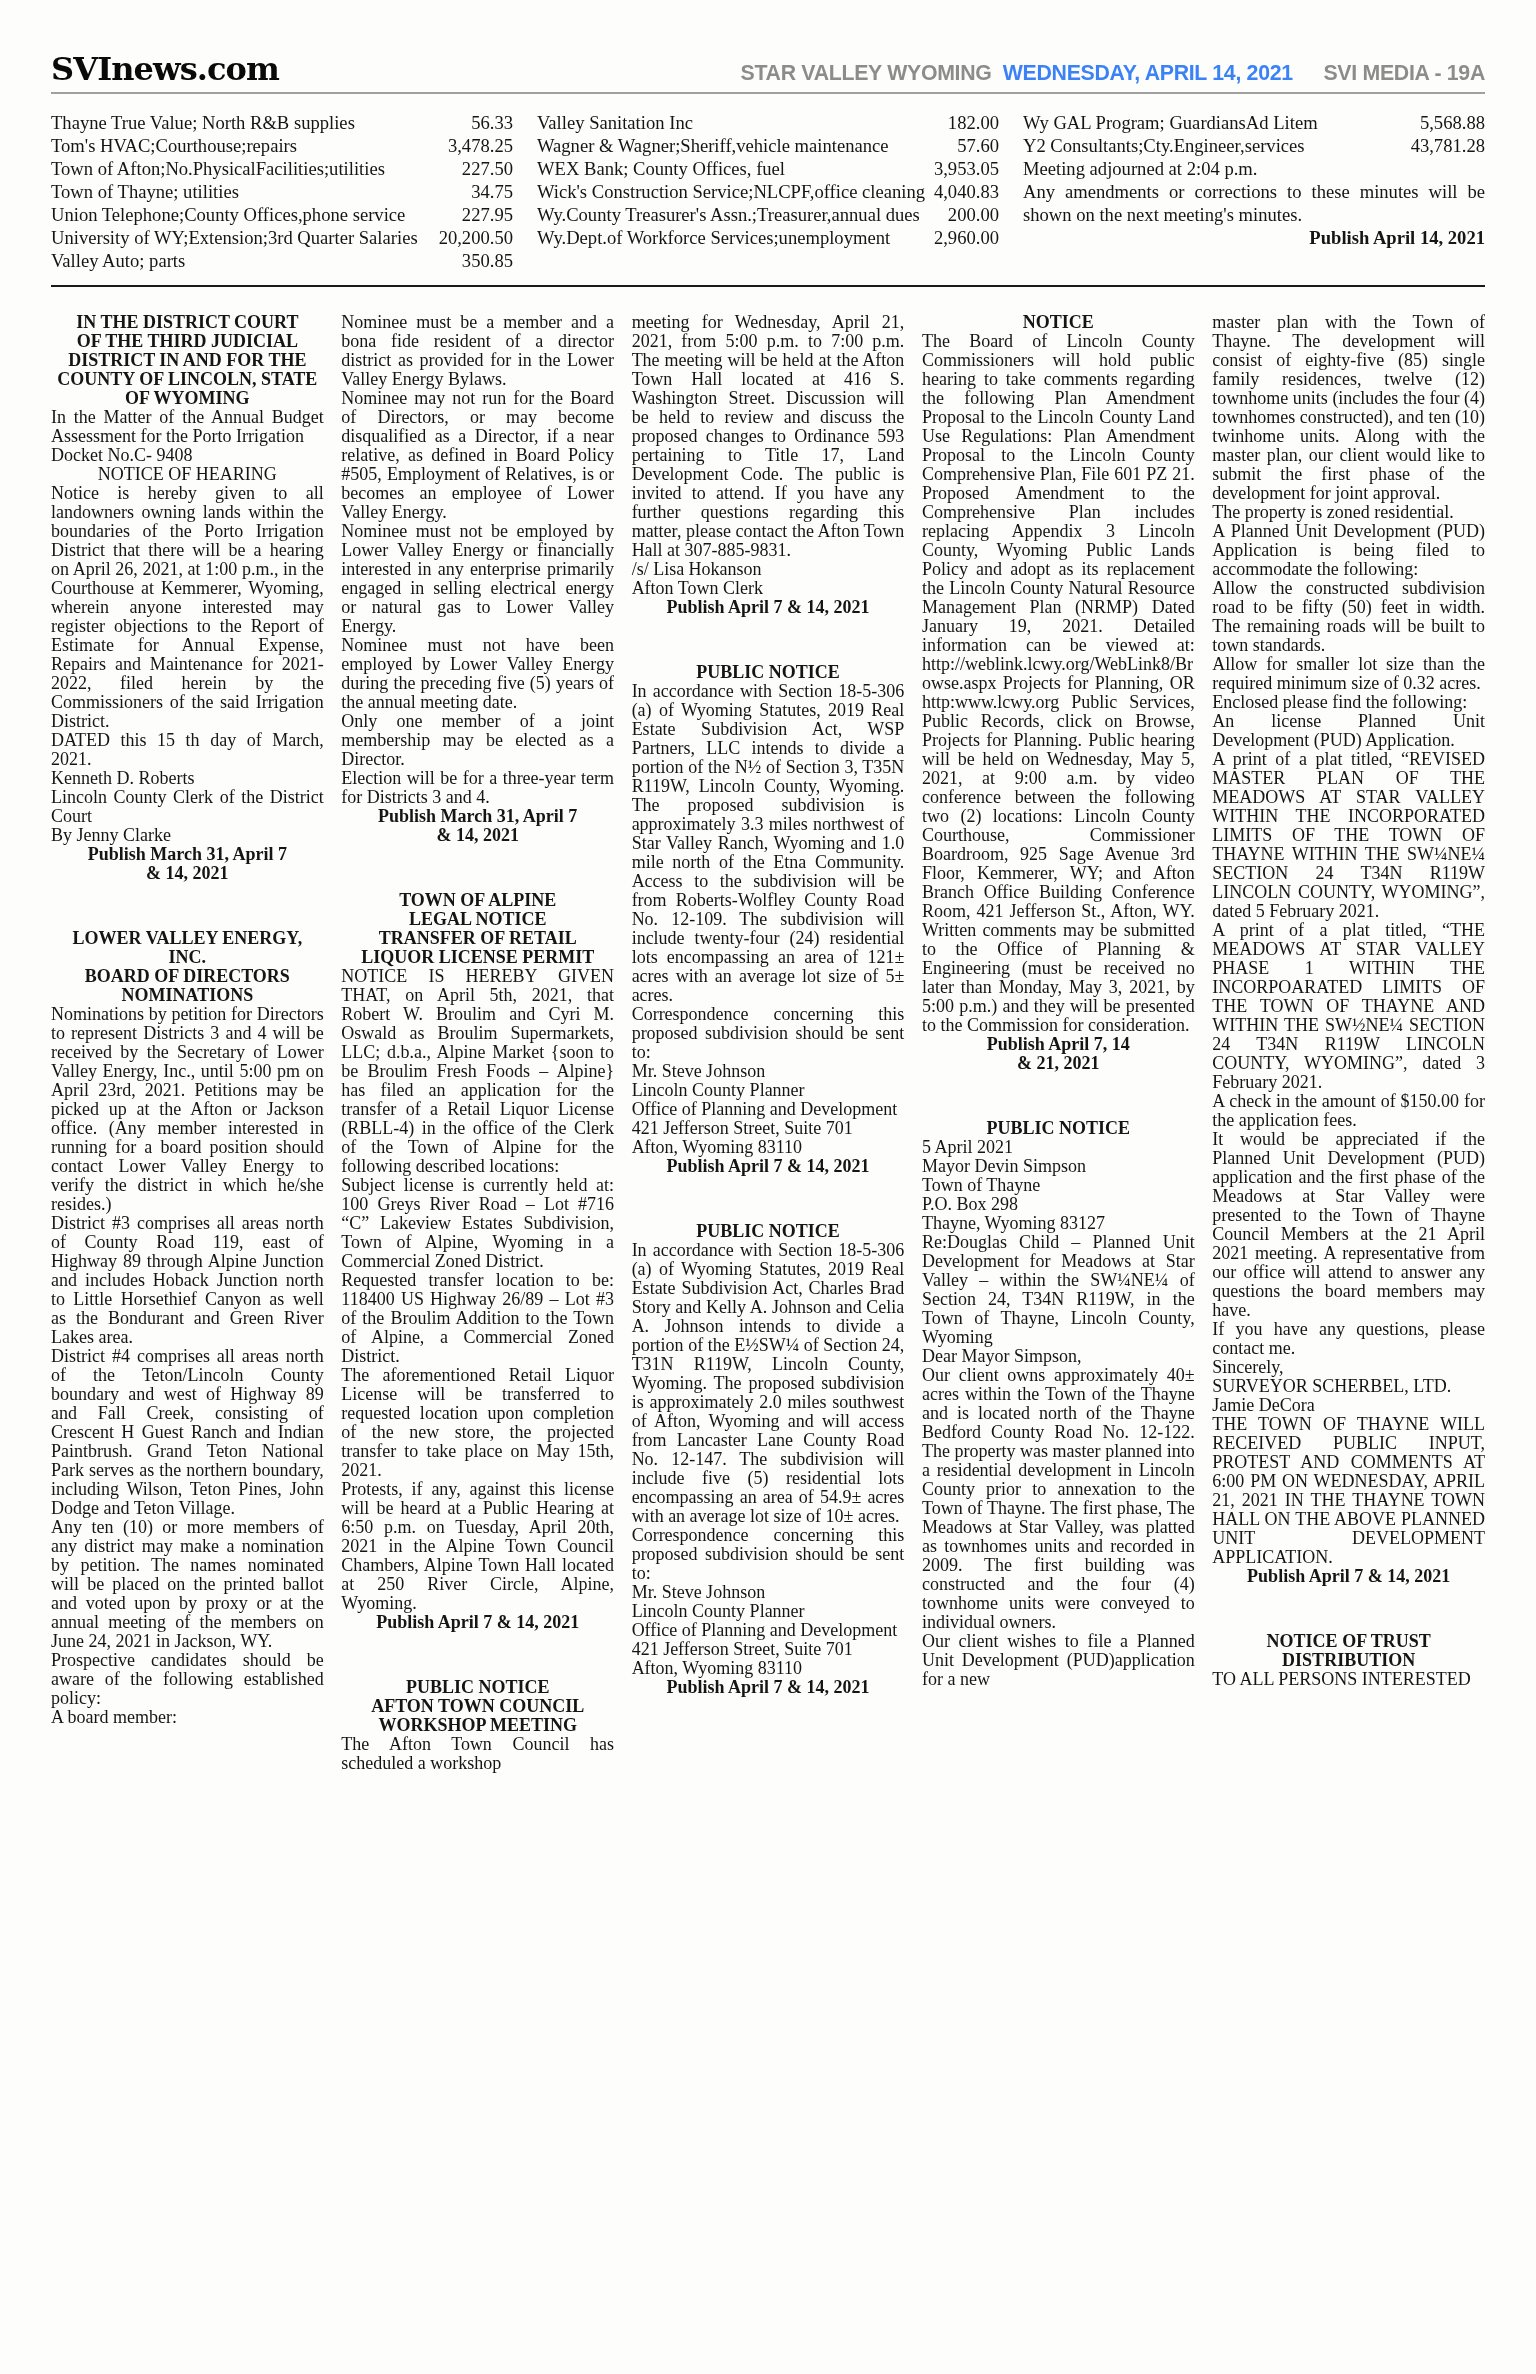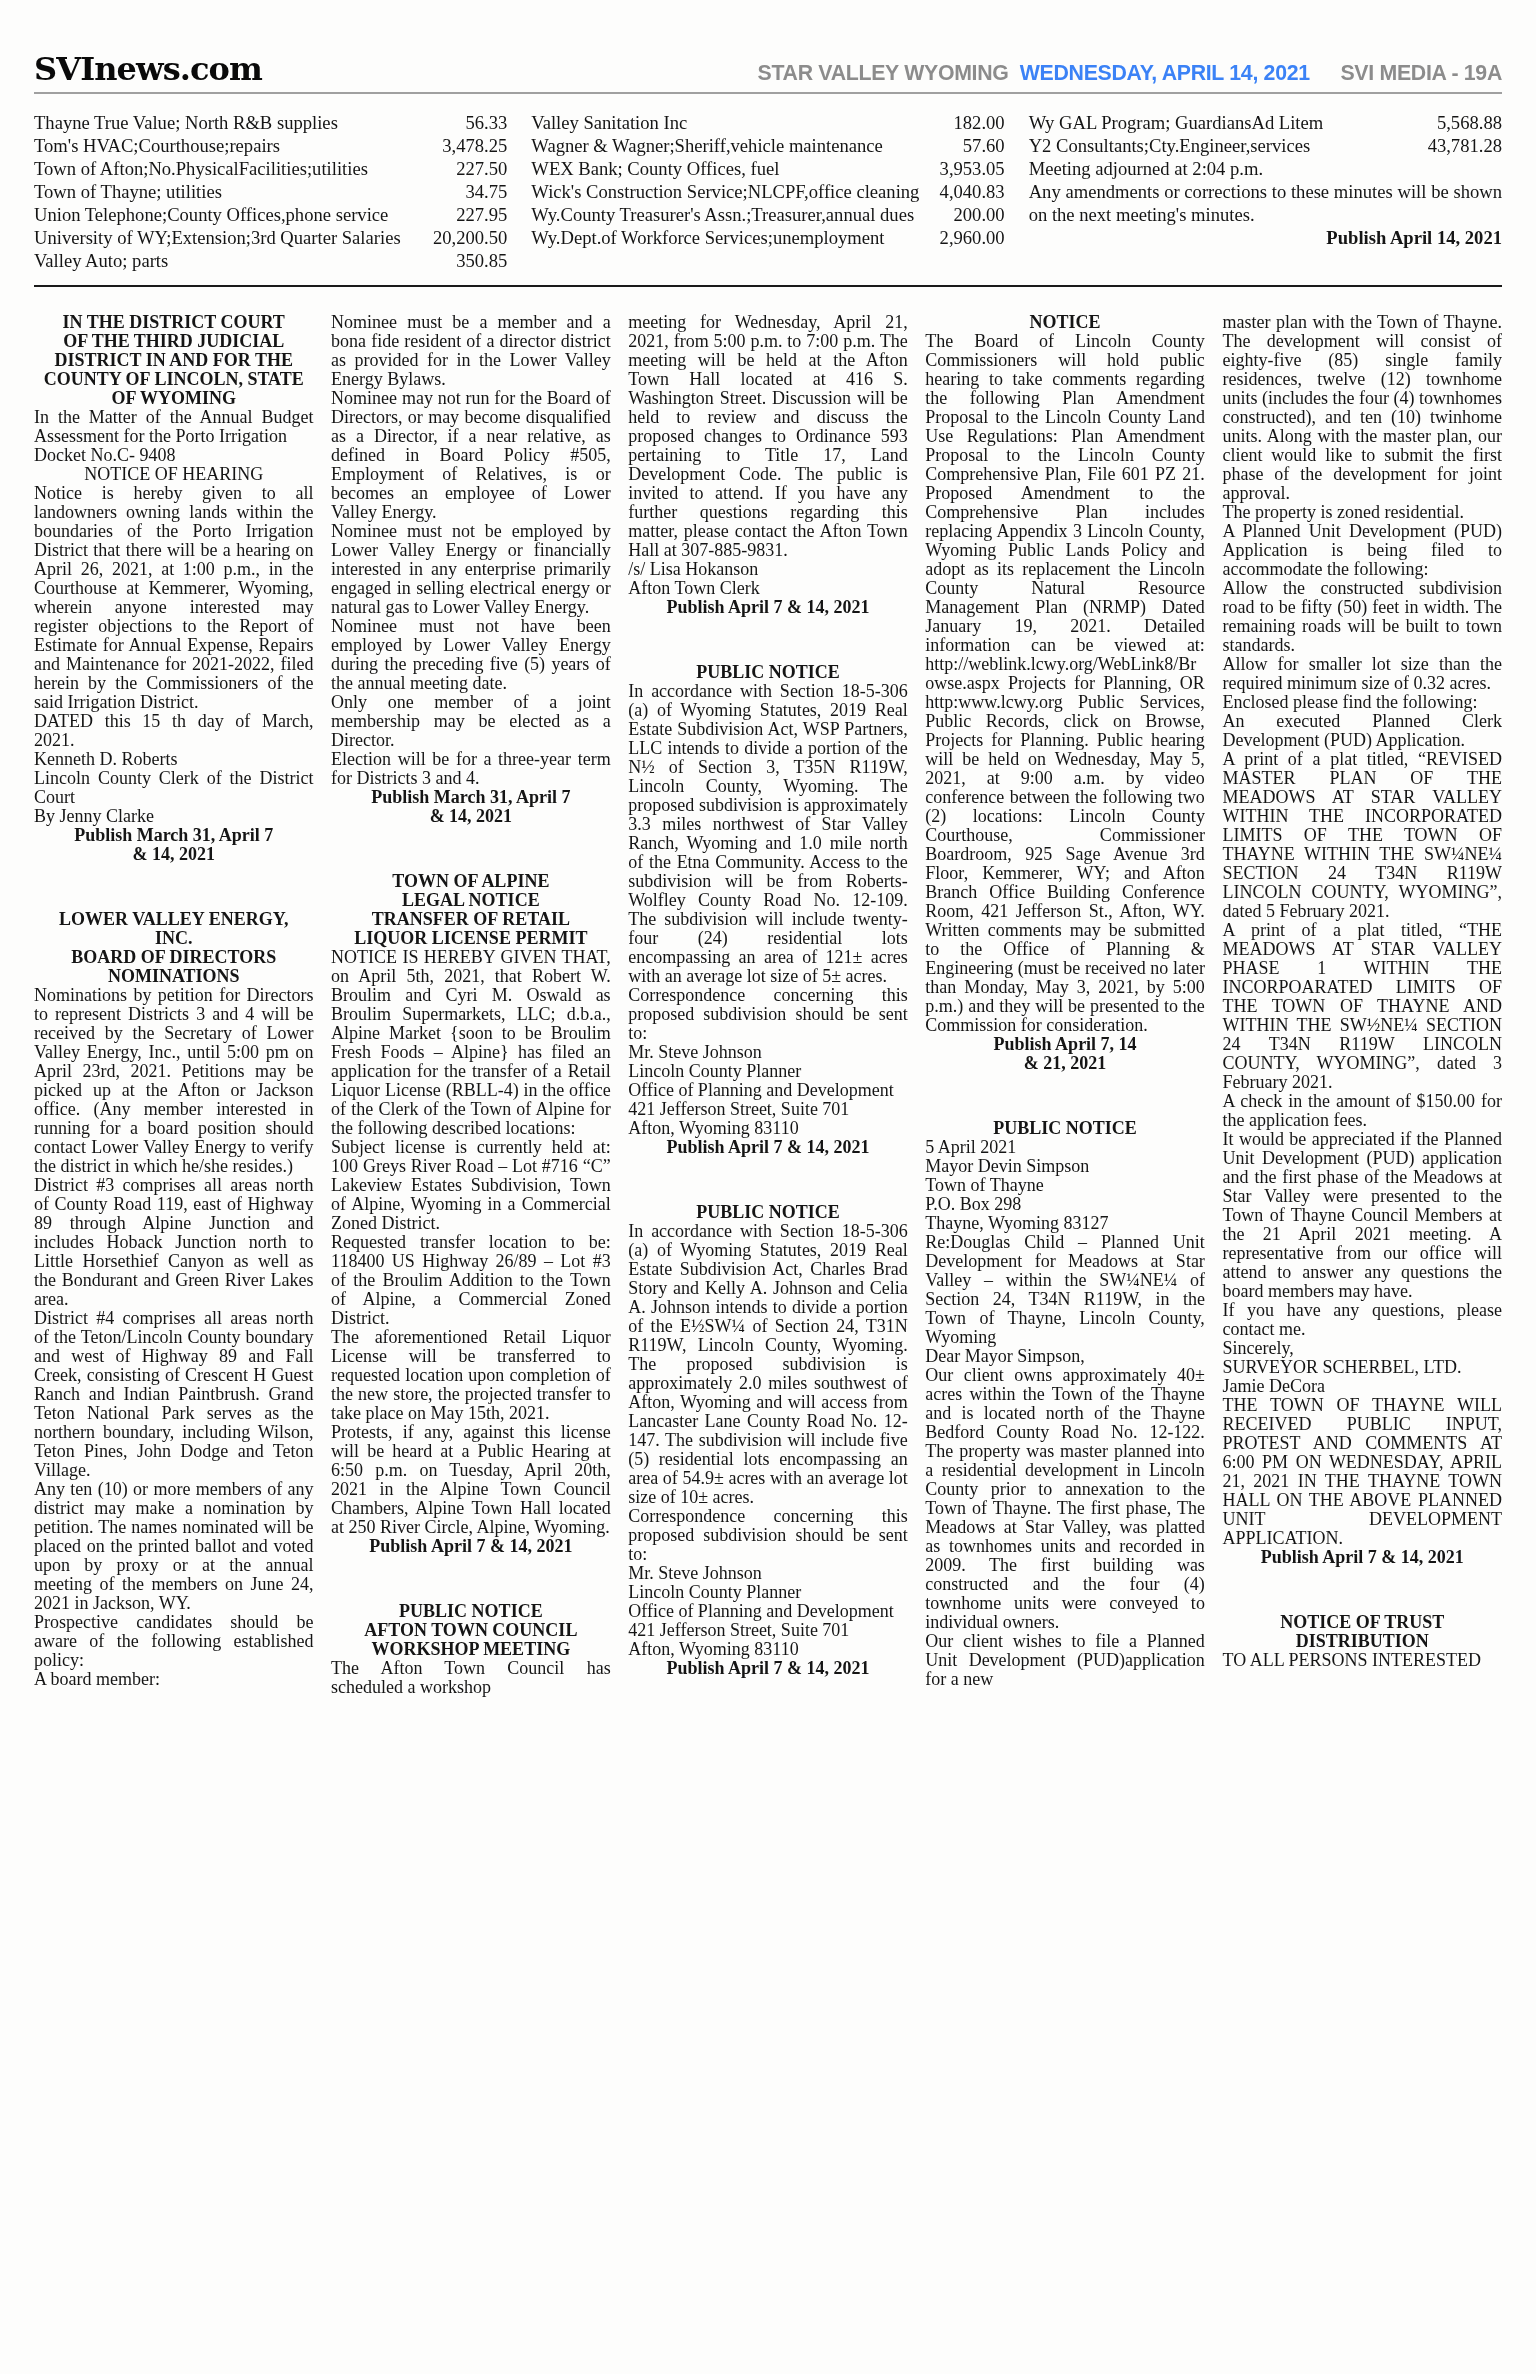--- a/index.html
+++ b/index.html
@@ -1,21 +1,21 @@
 <!DOCTYPE html>
 <html style="font-size:15px"><head>
 <meta charset="utf-8">
 <style>
   html,body{margin:0;padding:0;}
   body{
     width:1536px;height:2375px;overflow:hidden;
     background:#fdfdfc;color:#151515;
     font-family:"Liberation Serif", serif;
   }
-  .page{padding:0 34px;}
+  .page{padding:0 51px;}
   
   .hdr{display:flex;justify-content:space-between;align-items:baseline;padding-top:50px;}
   .masthead{
     font-family:"DejaVu Serif", serif;font-weight:bold;
     font-size:32px;letter-spacing:-0.9px;color:#0a0a0a;
   }
   .dateline{font-family:"Liberation Sans", sans-serif;font-weight:bold;font-size:21.3px;letter-spacing:-0.3px;}
   .dateline .gray{color:#8c8c8c;margin-left:25px;}
   .dateline .blk{color:#3b82f6;}
   .dateline span{margin-left:5.6px;}
@@ -228,21 +228,21 @@
         <p class="b-p">Our client owns approximately 40± acres within the Town of the Thayne and is located north of the Thayne Bedford County Road No. 12-122. The property was master planned into a residential development in Lincoln County prior to annexation to the Town of Thayne. The first phase, The Meadows at Star Valley, was platted as townhomes units and recorded in 2009. The first building was constructed and the four (4) townhome units were conveyed to individual owners.</p>
         <p class="b-p">Our client wishes to file a Planned Unit Development (PUD)application for a new</p>
       </div>
     <div class="col">
         <p class="b-p">master plan with the Town of Thayne. The development will consist of eighty-five (85) single family residences, twelve (12) townhome units (includes the four (4) townhomes constructed), and ten (10) twinhome units. Along with the master plan, our client would like to submit the first phase of the development for joint approval.</p>
         <p class="b-p">The property is zoned residential.</p>
         <p class="b-p">A Planned Unit Development (PUD) Application is being filed to accommodate the following:</p>
         <p class="b-p">Allow the constructed subdivision road to be fifty (50) feet in width. The remaining roads will be built to town standards.</p>
         <p class="b-p">Allow for smaller lot size than the required minimum size of 0.32 acres.</p>
         <p class="b-p">Enclosed please find the following:</p>
-        <p class="b-p">An executed Planned Clerk Development (PUD) Application.</p>
+        <p class="b-p">An license Planned Unit Development (PUD) Application.</p>
         <p class="b-p">A print of a plat titled, “REVISED MASTER PLAN OF THE MEADOWS AT STAR VALLEY WITHIN THE INCORPORATED LIMITS OF THE TOWN OF THAYNE WITHIN THE SW¼NE¼ SECTION 24 T34N R119W LINCOLN COUNTY, WYOMING”, dated 5 February 2021.</p>
         <p class="b-p">A print of a plat titled, “THE MEADOWS AT STAR VALLEY PHASE 1 WITHIN THE INCORPOARATED LIMITS OF THE TOWN OF THAYNE AND WITHIN THE SW½NE¼ SECTION 24 T34N R119W LINCOLN COUNTY, WYOMING”, dated 3 February 2021.</p>
         <p class="b-p">A check in the amount of $150.00 for the application fees.</p>
         <p class="b-p">It would be appreciated if the Planned Unit Development (PUD) application and the first phase of the Meadows at Star Valley were presented to the Town of Thayne Council Members at the 21 April 2021 meeting. A representative from our office will attend to answer any questions the board members may have.</p>
         <p class="b-p">If you have any questions, please contact me.</p>
         <p class="b-p">Sincerely,</p>
         <p class="b-p">SURVEYOR SCHERBEL, LTD.</p>
         <p class="b-p">Jamie DeCora</p>
         <p class="b-p">THE TOWN OF THAYNE WILL RECEIVED PUBLIC INPUT, PROTEST AND COMMENTS AT 6:00 PM ON WEDNESDAY, APRIL 21, 2021 IN THE THAYNE TOWN HALL ON THE ABOVE PLANNED UNIT DEVELOPMENT APPLICATION.</p>
         <p class="b-pub">Publish April 7 &amp; 14, 2021</p>

